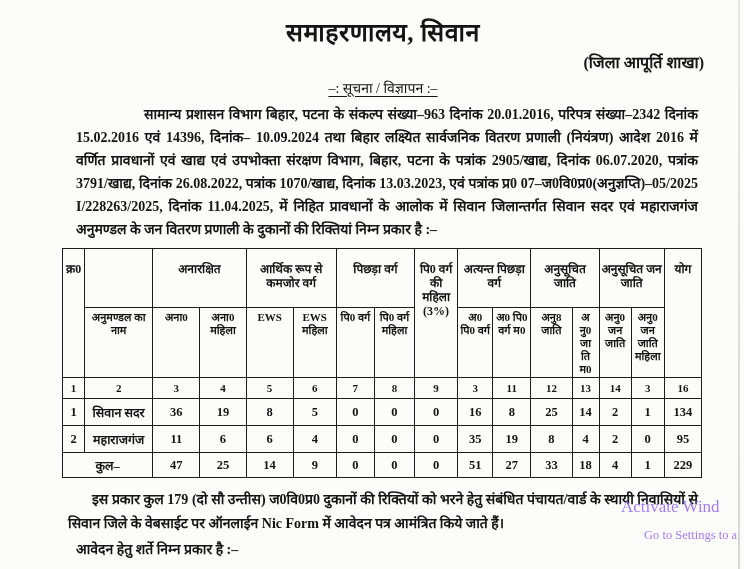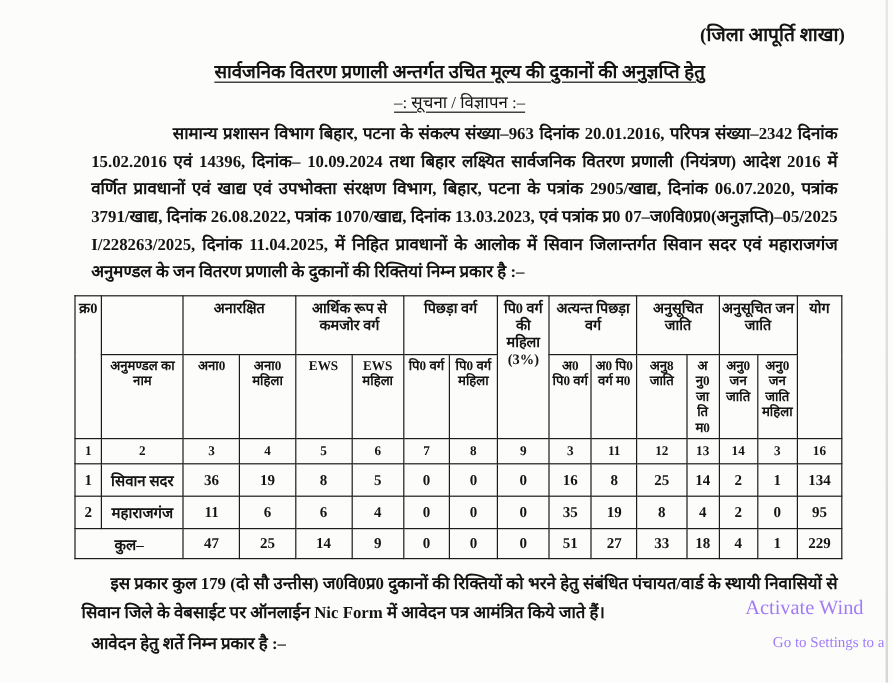--- a/index.html
+++ b/index.html
@@ -46,42 +46,42 @@
     width: 640px; margin-top: 7px;
     font-family: "Liberation Serif", "DejaVu Serif", serif;
   }
   table.vacancy td {
     border: 1px solid #1c1c1c;
     text-align: center; vertical-align: middle;
     padding: 1px 2px;
     overflow: hidden;
     overflow-wrap: anywhere;
   }
-  tr.h1 td { font-size: 12px; font-weight: 700; height: 44px; vertical-align: top; padding-top: 3px; line-height: 14px; }
+  tr.h1 td { font-size: 12px; font-weight: 700; height: 44px; vertical-align: top; padding-top: 13px; line-height: 14px; }
   tr.h2 td { font-size: 11px; font-weight: 700; height: 64px; vertical-align: top; padding-top: 3px; line-height: 13px; }
   tr.nums td { font-size: 11px; font-weight: 700; height: 18px; }
   tr.data td { font-size: 12.5px; font-weight: 700; height: 24px; }
   tr.total td { font-size: 12.5px; font-weight: 700; height: 22px; text-align: center; }
   td.name-cell { font-weight: 600; }
   .watermark {
     position: absolute; color: #8b5cf6; pointer-events: none;
     font-family: Liberation Serif, serif; white-space: nowrap;
   }
   .wm1 { left: 621px; top: 497px; font-size: 17px; opacity: .8; }
   .wm2 { left: 644px; top: 528px; font-size: 12.5px; opacity: .8; }
 </style>
 </head>
 <body>
 
 <div class="scan-edge"></div>
 
 <div class="doc">
 
+  <div class="center doc-title">समाहरणालय, सिवान</div>
   <div class="center doc-subtitle">(जिला आपूर्ति शाखा)</div>
-  <div class="center doc-heading">सार्वजनिक वितरण प्रणाली अन्तर्गत उचित मूल्य की दुकानों की अनुज्ञप्ति हेतु</div>
   <div class="center doc-notice">–: सूचना / विज्ञापन :–</div>
 
   <p class="para intro">सामान्य प्रशासन विभाग बिहार, पटना के संकल्प संख्या–963 दिनांक 20.01.2016, परिपत्र संख्या–2342 दिनांक 15.02.2016 एवं 14396, दिनांक– 10.09.2024 तथा बिहार लक्ष्यित सार्वजनिक वितरण प्रणाली (नियंत्रण) आदेश 2016 में वर्णित प्रावधानों एवं खाद्य एवं उपभोक्ता संरक्षण विभाग, बिहार, पटना के पत्रांक 2905/खाद्य, दिनांक 06.07.2020, पत्रांक 3791/खाद्य, दिनांक 26.08.2022, पत्रांक 1070/खाद्य, दिनांक 13.03.2023, एवं पत्रांक प्र0 07–ज0वि0प्र0(अनुज्ञप्ति)–05/2025 I/228263/2025, दिनांक 11.04.2025, में निहित प्रावधानों के आलोक में सिवान जिलान्तर्गत सिवान सदर एवं महाराजगंज अनुमण्डल के जन वितरण प्रणाली के दुकानों की रिक्तियां निम्न प्रकार है :–</p>
 
   <table class="vacancy">
     <colgroup>
       <col style="width:22px">
         <col style="width:68px">
         <col style="width:47px">
         <col style="width:46px">

